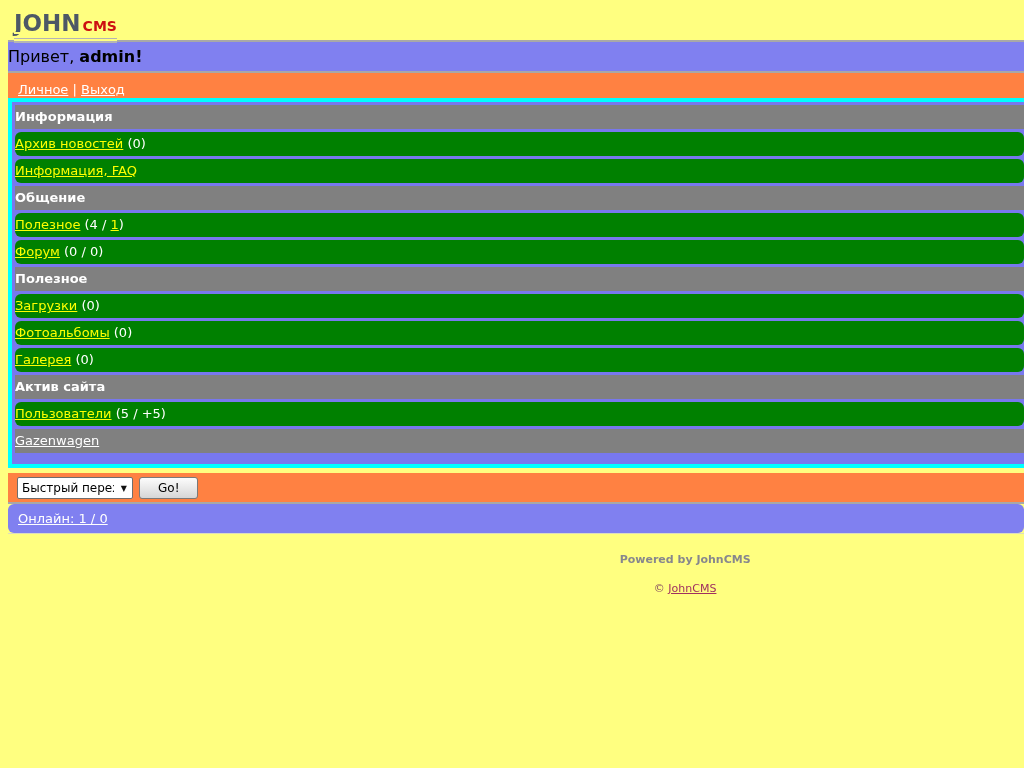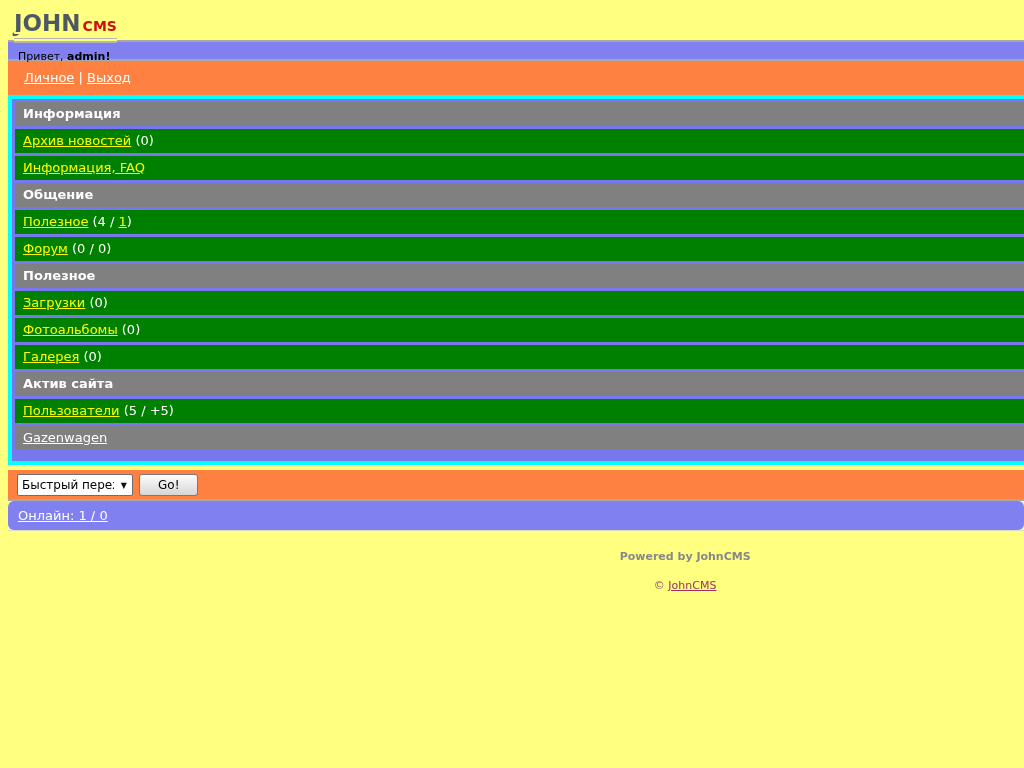--- a/index.html
+++ b/index.html
@@ -26,36 +26,36 @@
   .slit-b { bottom:9px; }
   .logo-stripes {
     height:6px; margin-top:2px;
     background:repeating-linear-gradient(to bottom,#b4b4b4 0 2px,#ffff80 2px 4px);
   }
 
   
   .sep { height:2px; background:#a8a8a8; }
   .bar-blue { background:#8080f0; }
   .bar-orange { background:#ff8142; }
-  .greeting { height:17px; line-height:29px; padding-left:10px; font-size:11px; color:#000; }
+  .greeting { height:29px; line-height:29px; font-size:16px; color:#000; }
   .greeting b { font-weight:bold; }
-  .usernav { height:34px; line-height:34px; padding-left:16px; font-size:13px; }
+  .usernav { height:25px; line-height:34px; padding-left:10px; font-size:13px; }
   .usernav a { color:#ffffff; text-decoration:underline; cursor:pointer; }
   .usernav .pipe { color:#ffffff; }
 
   
   .menu {
     background:#7878ee;
     border:4px solid #00ffff; border-right:none;
     padding:3px 0 3px 3px;
   }
-  .row { height:24px; line-height:24px; padding-left:8px; font-size:13px; margin-bottom:3px; }
+  .row { height:24px; line-height:24px; font-size:13px; margin-bottom:3px; }
   .row:last-child { margin-bottom:8px; }
   .row.header { background:#808080; color:#ffffff; font-weight:bold; }
-  .row.green { background:#008000; color:#ffffff; }
+  .row.green { background:#008000; color:#ffffff;border-radius:6px; }
   .row.green a { color:#ffff00; text-decoration:underline; cursor:pointer; }
   .row.gray-link { background:#808080; }
   .row.gray-link a { color:#ffffff; text-decoration:underline; cursor:pointer; }
   .count { color:#ffffff; }
 
   .gap { height:5px; }
 
   
   .quicknav { height:29px; display:flex; align-items:center; padding-left:9px; }
   .select-wrap { position:relative; display:inline-block; }

